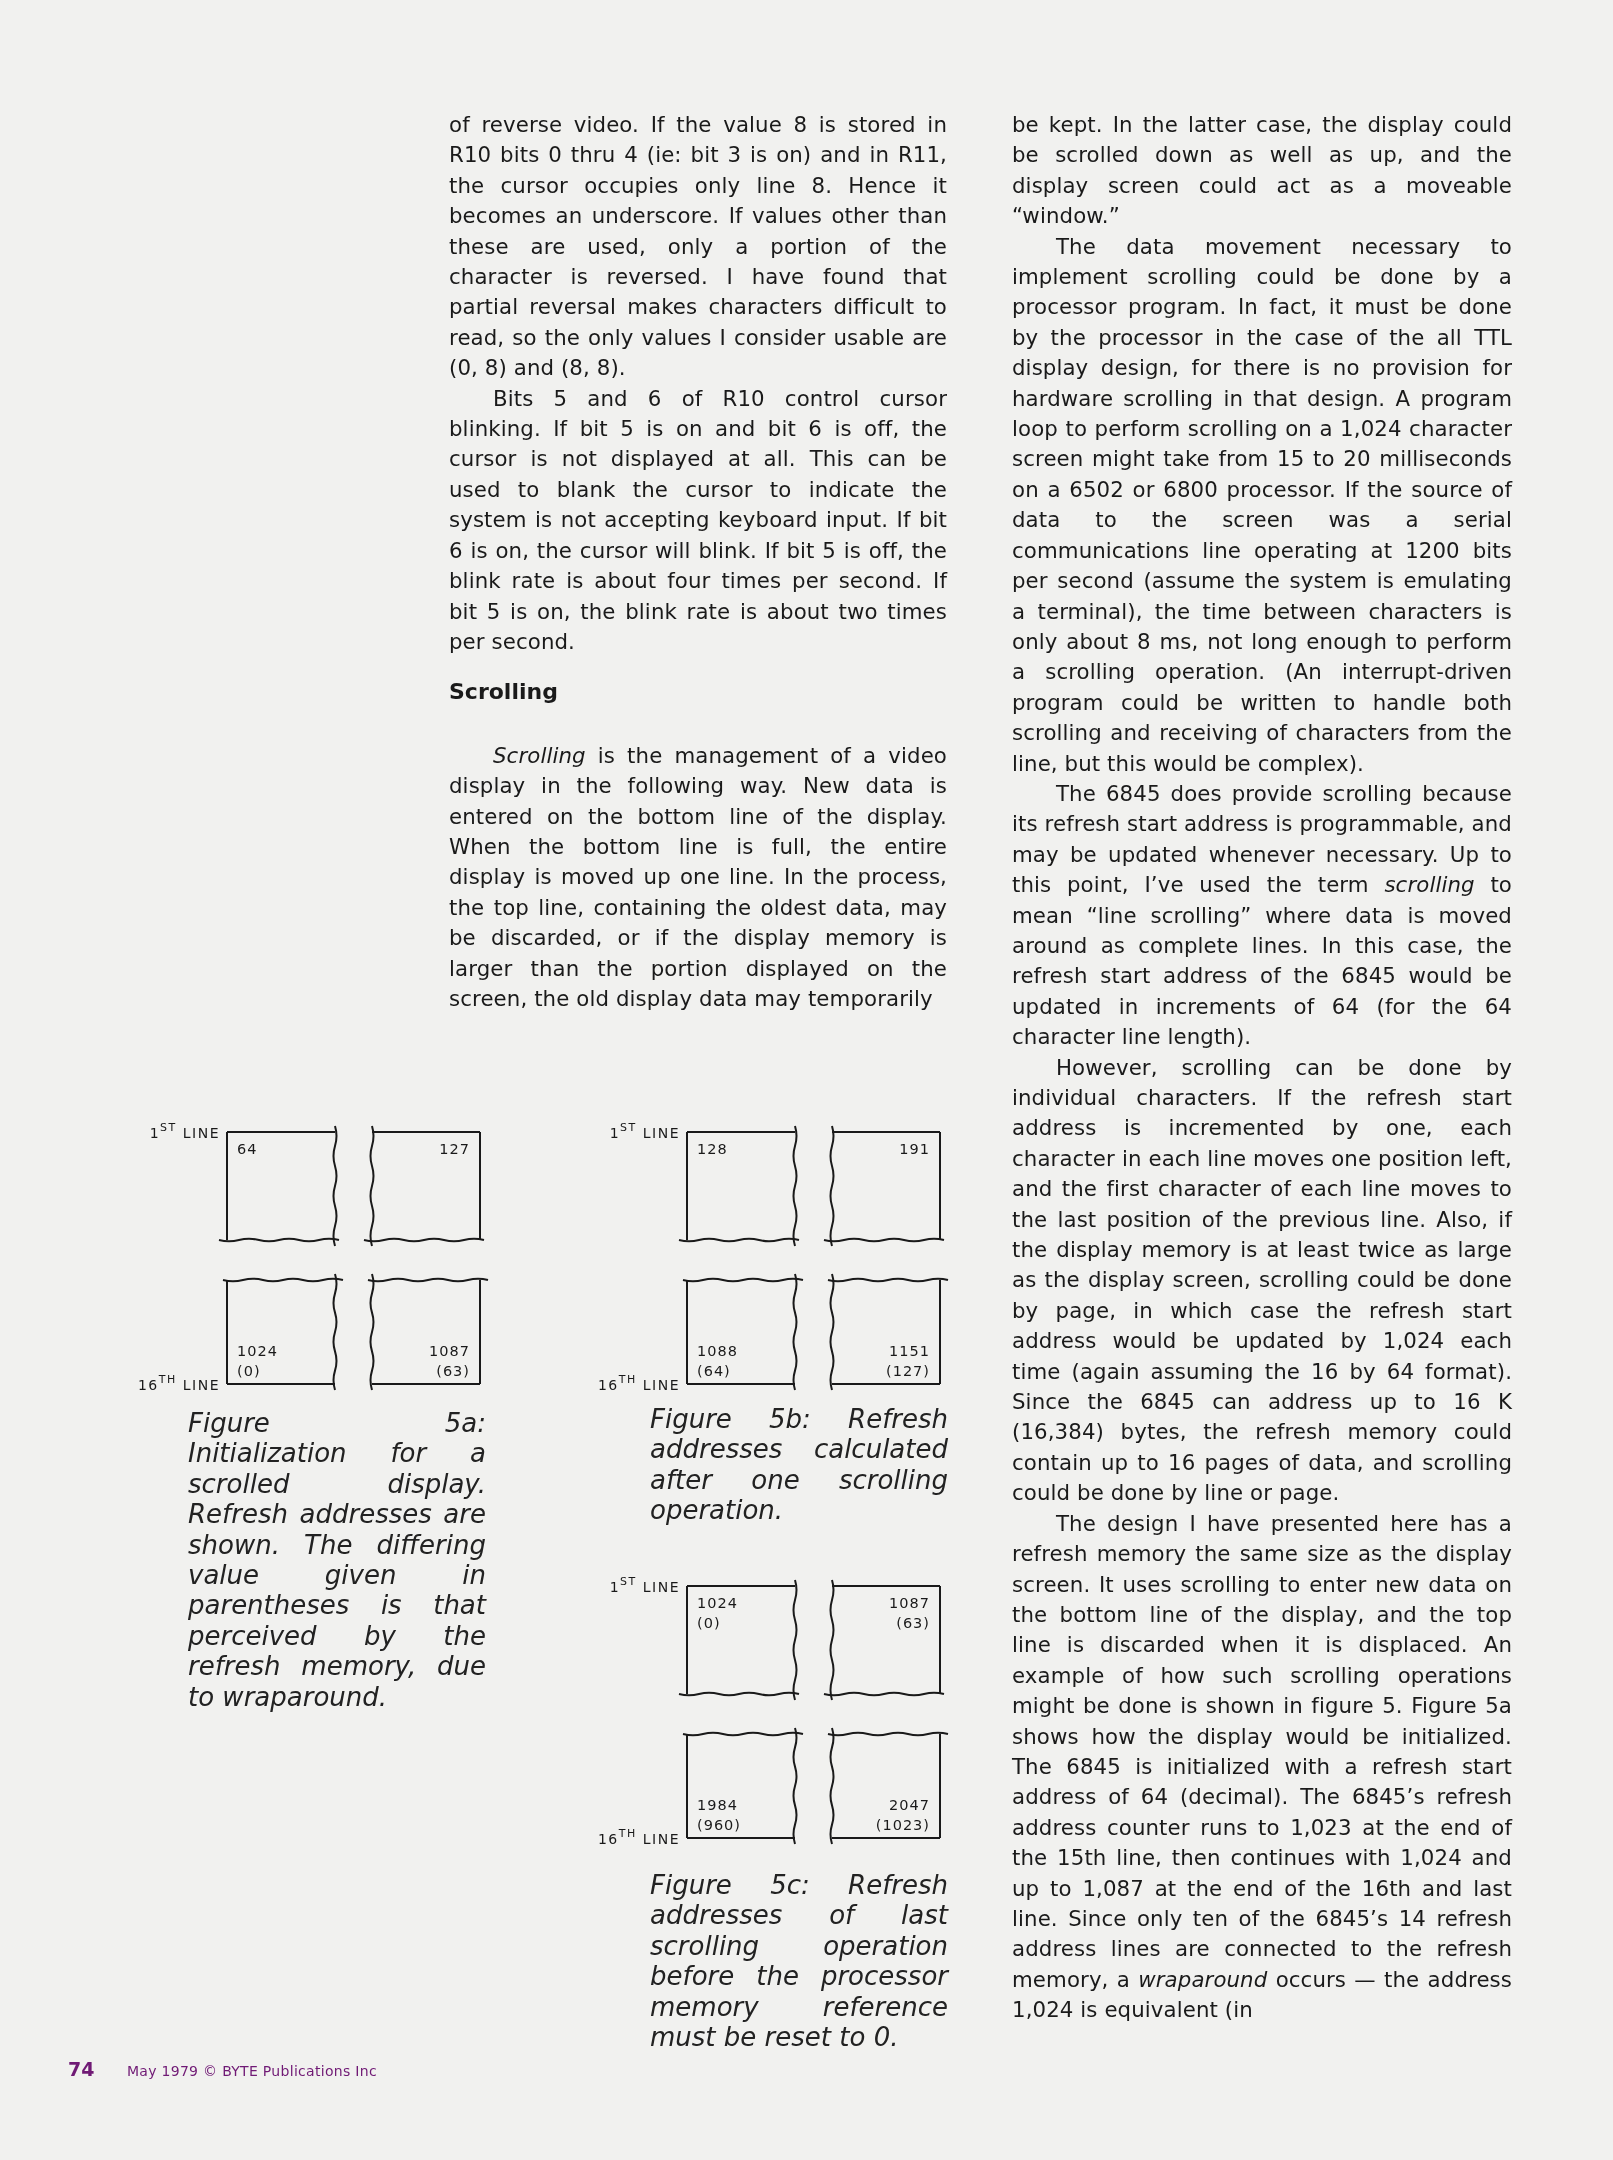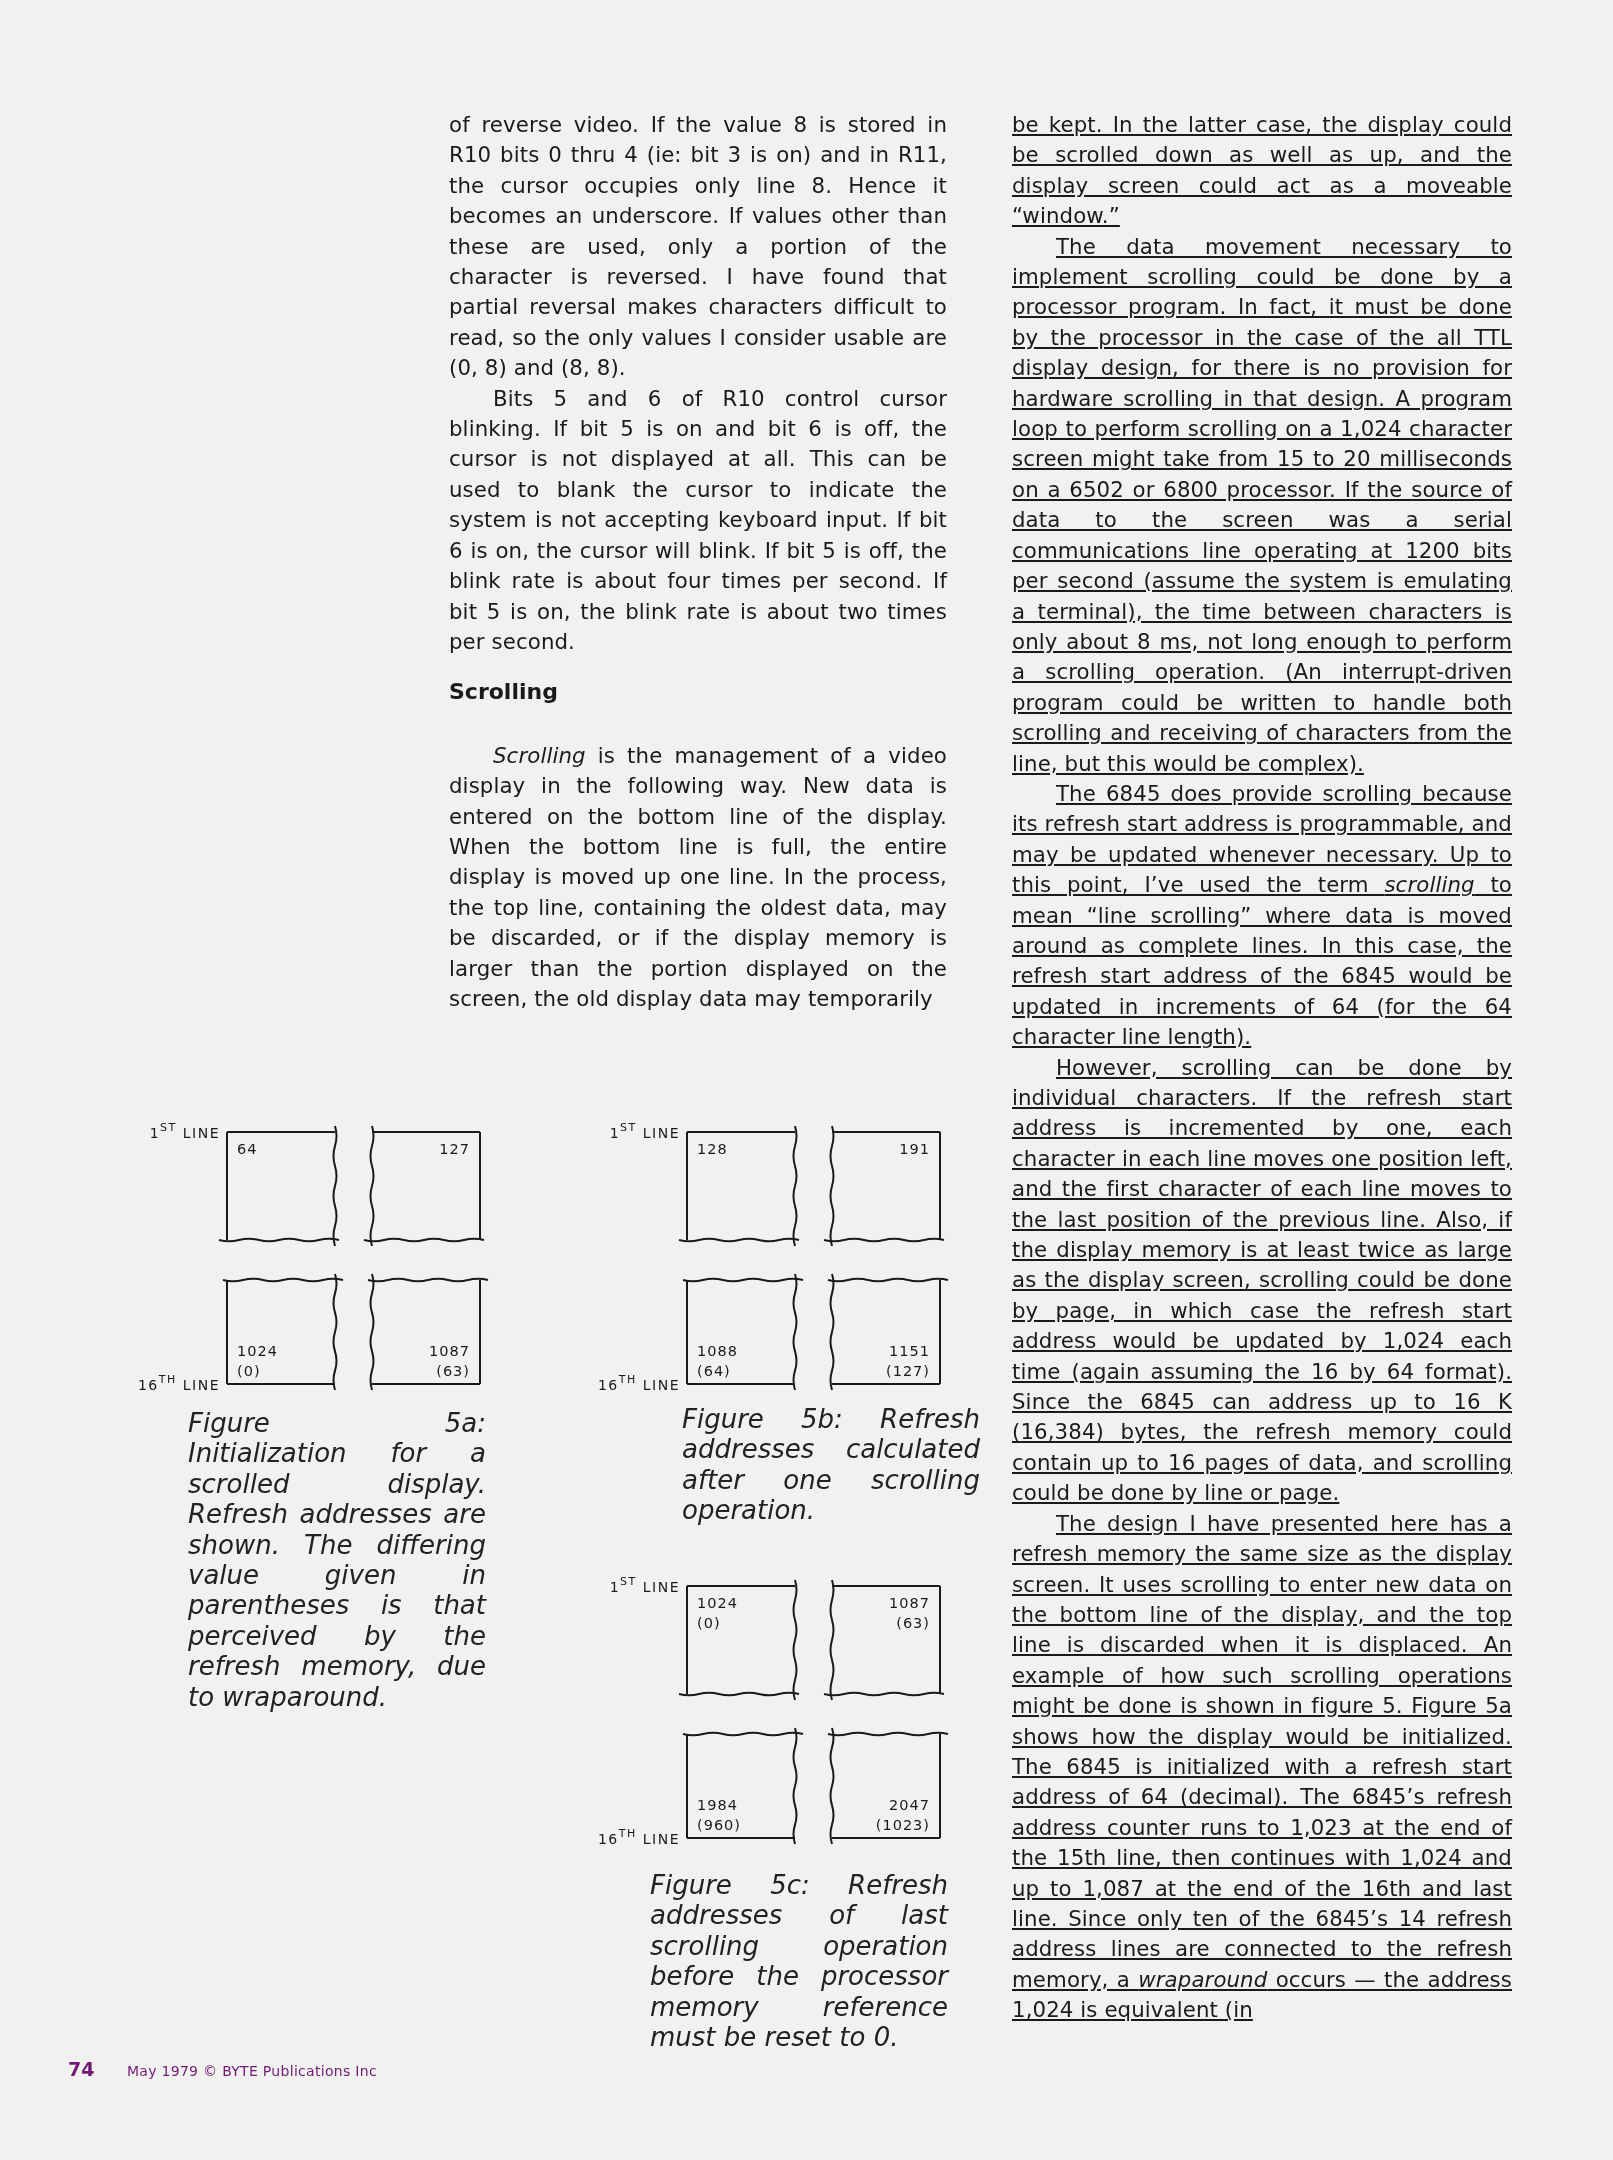--- a/index.html
+++ b/index.html
@@ -13,21 +13,21 @@
     position: absolute;
     font-size: 21.3px;
     line-height: 30.4px;
     text-align: justify;
     letter-spacing: 0.1px;
   }
   .col p { margin: 0; text-indent: 0; }
   .col p.indent { text-indent: 44px; }
   .col em { font-style: italic; }
   #col-mid { left: 449px; top: 110px; width: 498px; }
-  #col-right { left: 1012px; top: 110px; width: 500px; text-decoration: underline; }
+  #col-right { left: 1012px; top: 110px; width: 500px; }
   .heading {
     font-weight: bold;
     font-size: 22px;
     margin: 20px 0 33px 0 !important;
     letter-spacing: 0;
   }
   .fig {
     position: absolute;
   }
   .fig svg { display: block; overflow: visible; }
@@ -50,21 +50,21 @@
     font-size: 26px;
     line-height: 30.4px;
     text-align: justify;
     color: #222;
   }
   .caption p { margin: 0; }
   #fig5a { left: 122px; top: 1108px; }
   #fig5b { left: 582px; top: 1108px; }
   #fig5c { left: 582px; top: 1562px; }
   #cap5a { left: 188px; top: 1408px; width: 298px; }
-  #cap5b { left: 682px; top: 1404px; width: 298px; }
+  #cap5b { left: 650px; top: 1404px; width: 298px; }
   #cap5c { left: 650px; top: 1862px; width: 298px; margin-top: 8px; }
   .footer {
     position: absolute; left: 68px; top: 2058px;
     font-size: 14px; color: #701a75;
   }
   .footer .page-num { font-weight: bold; font-size: 19px; margin-right: 28px; }
   .footer .credit { font-size: 14px; letter-spacing: 0.3px; }
 </style>
 </head>
 <body>

